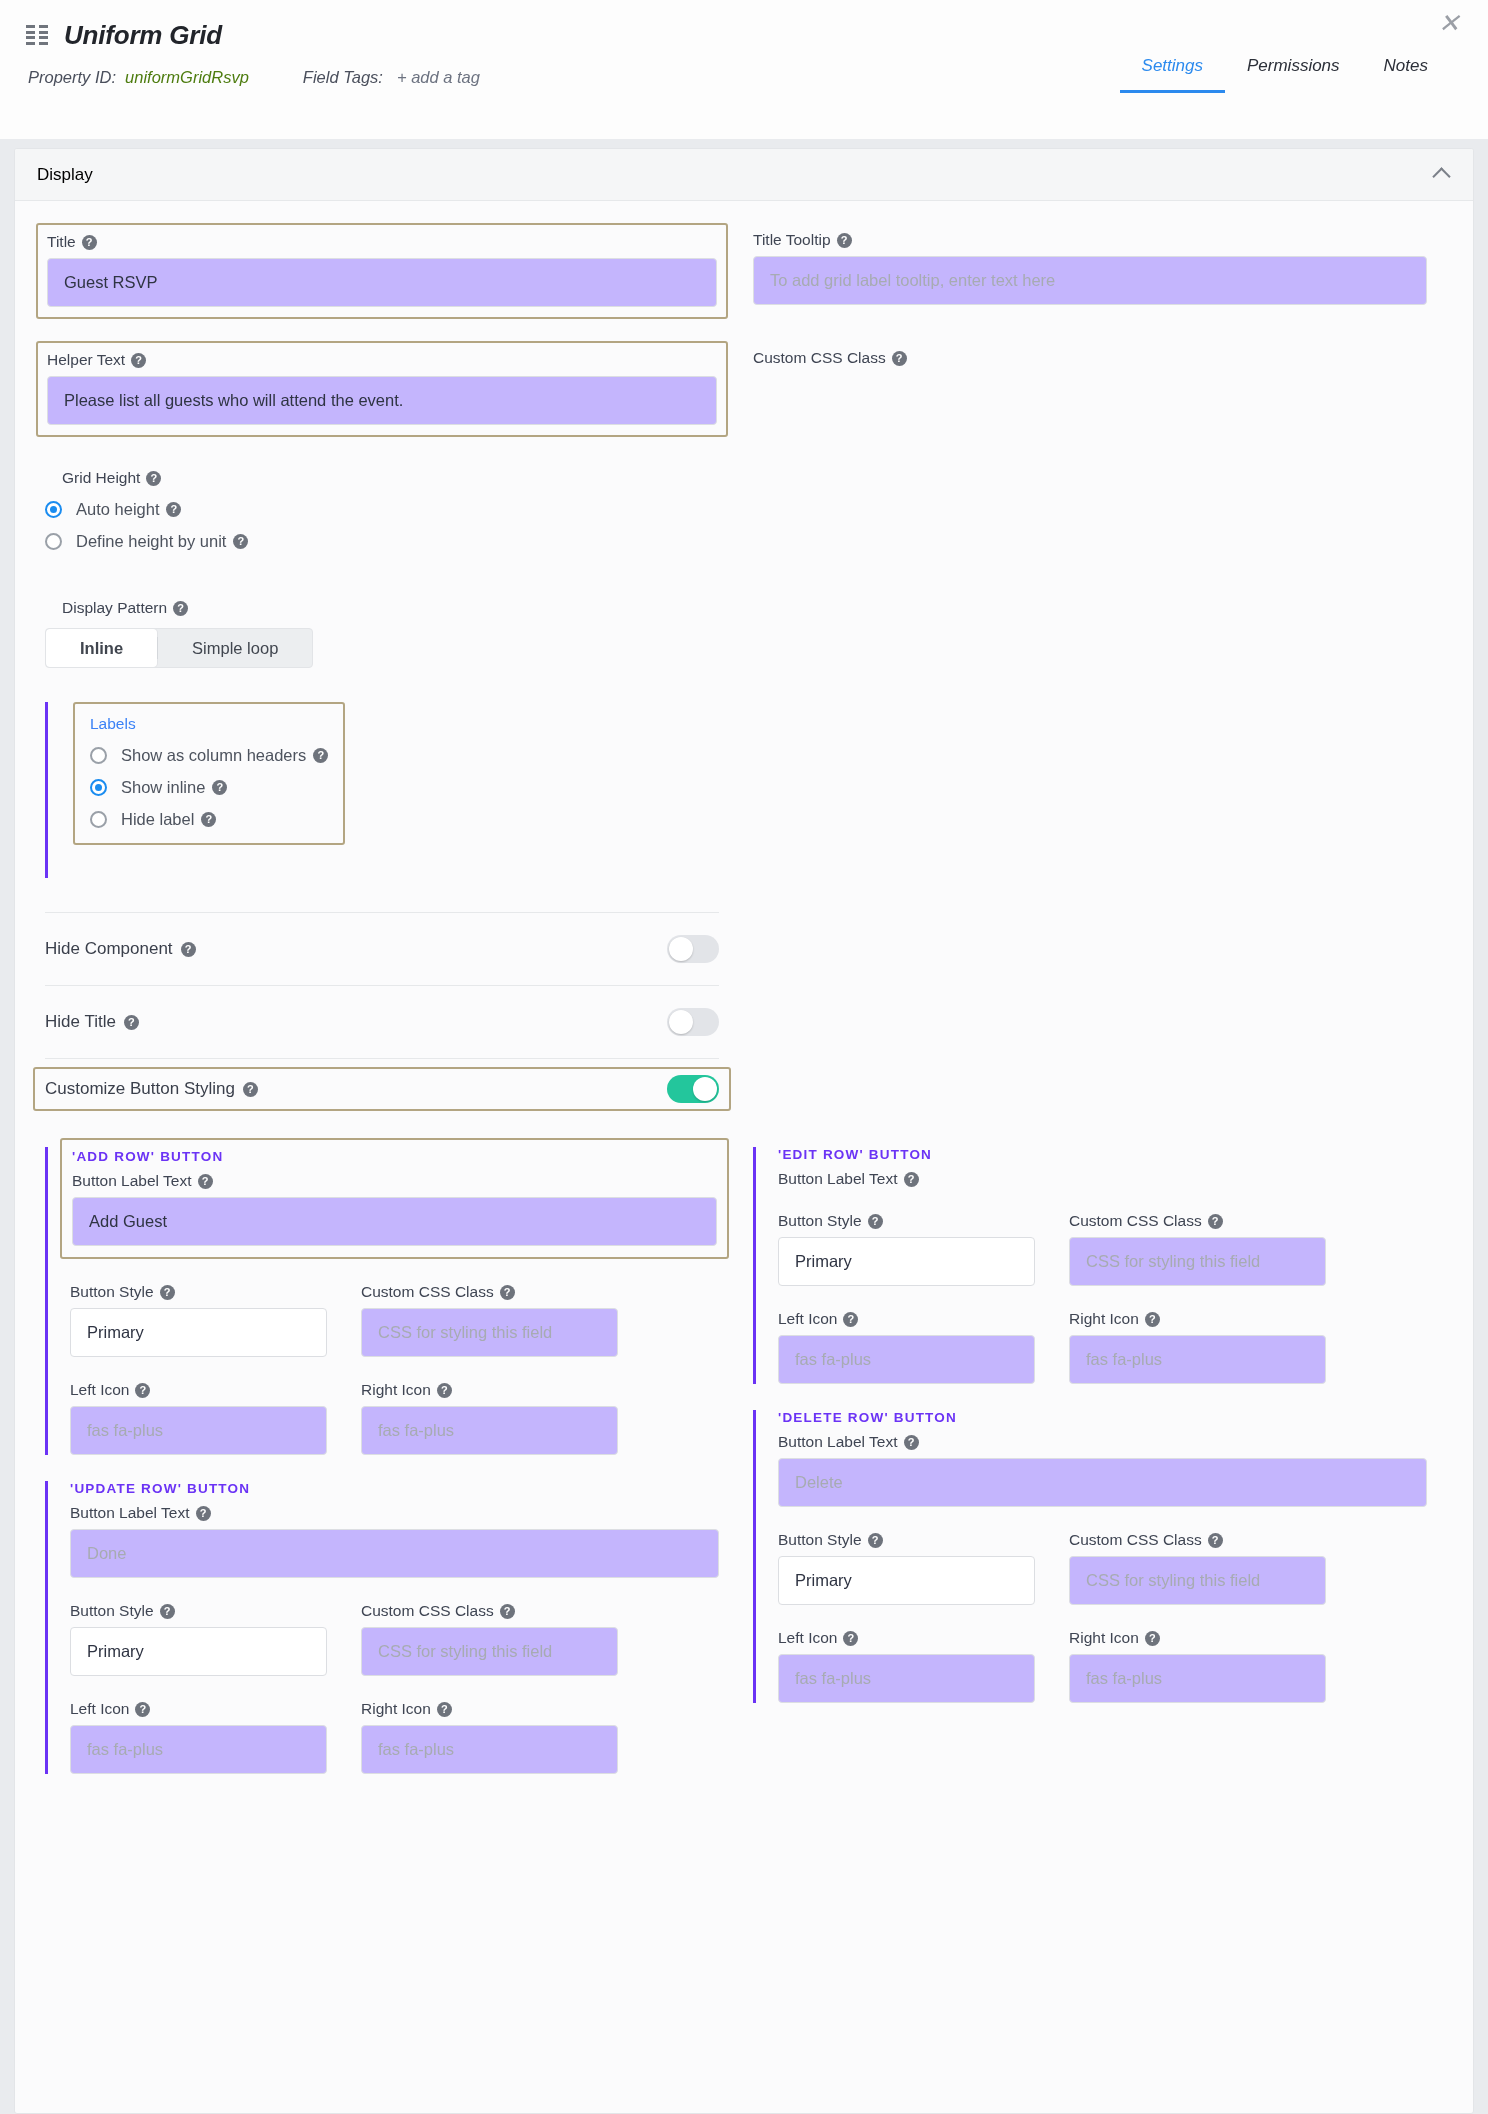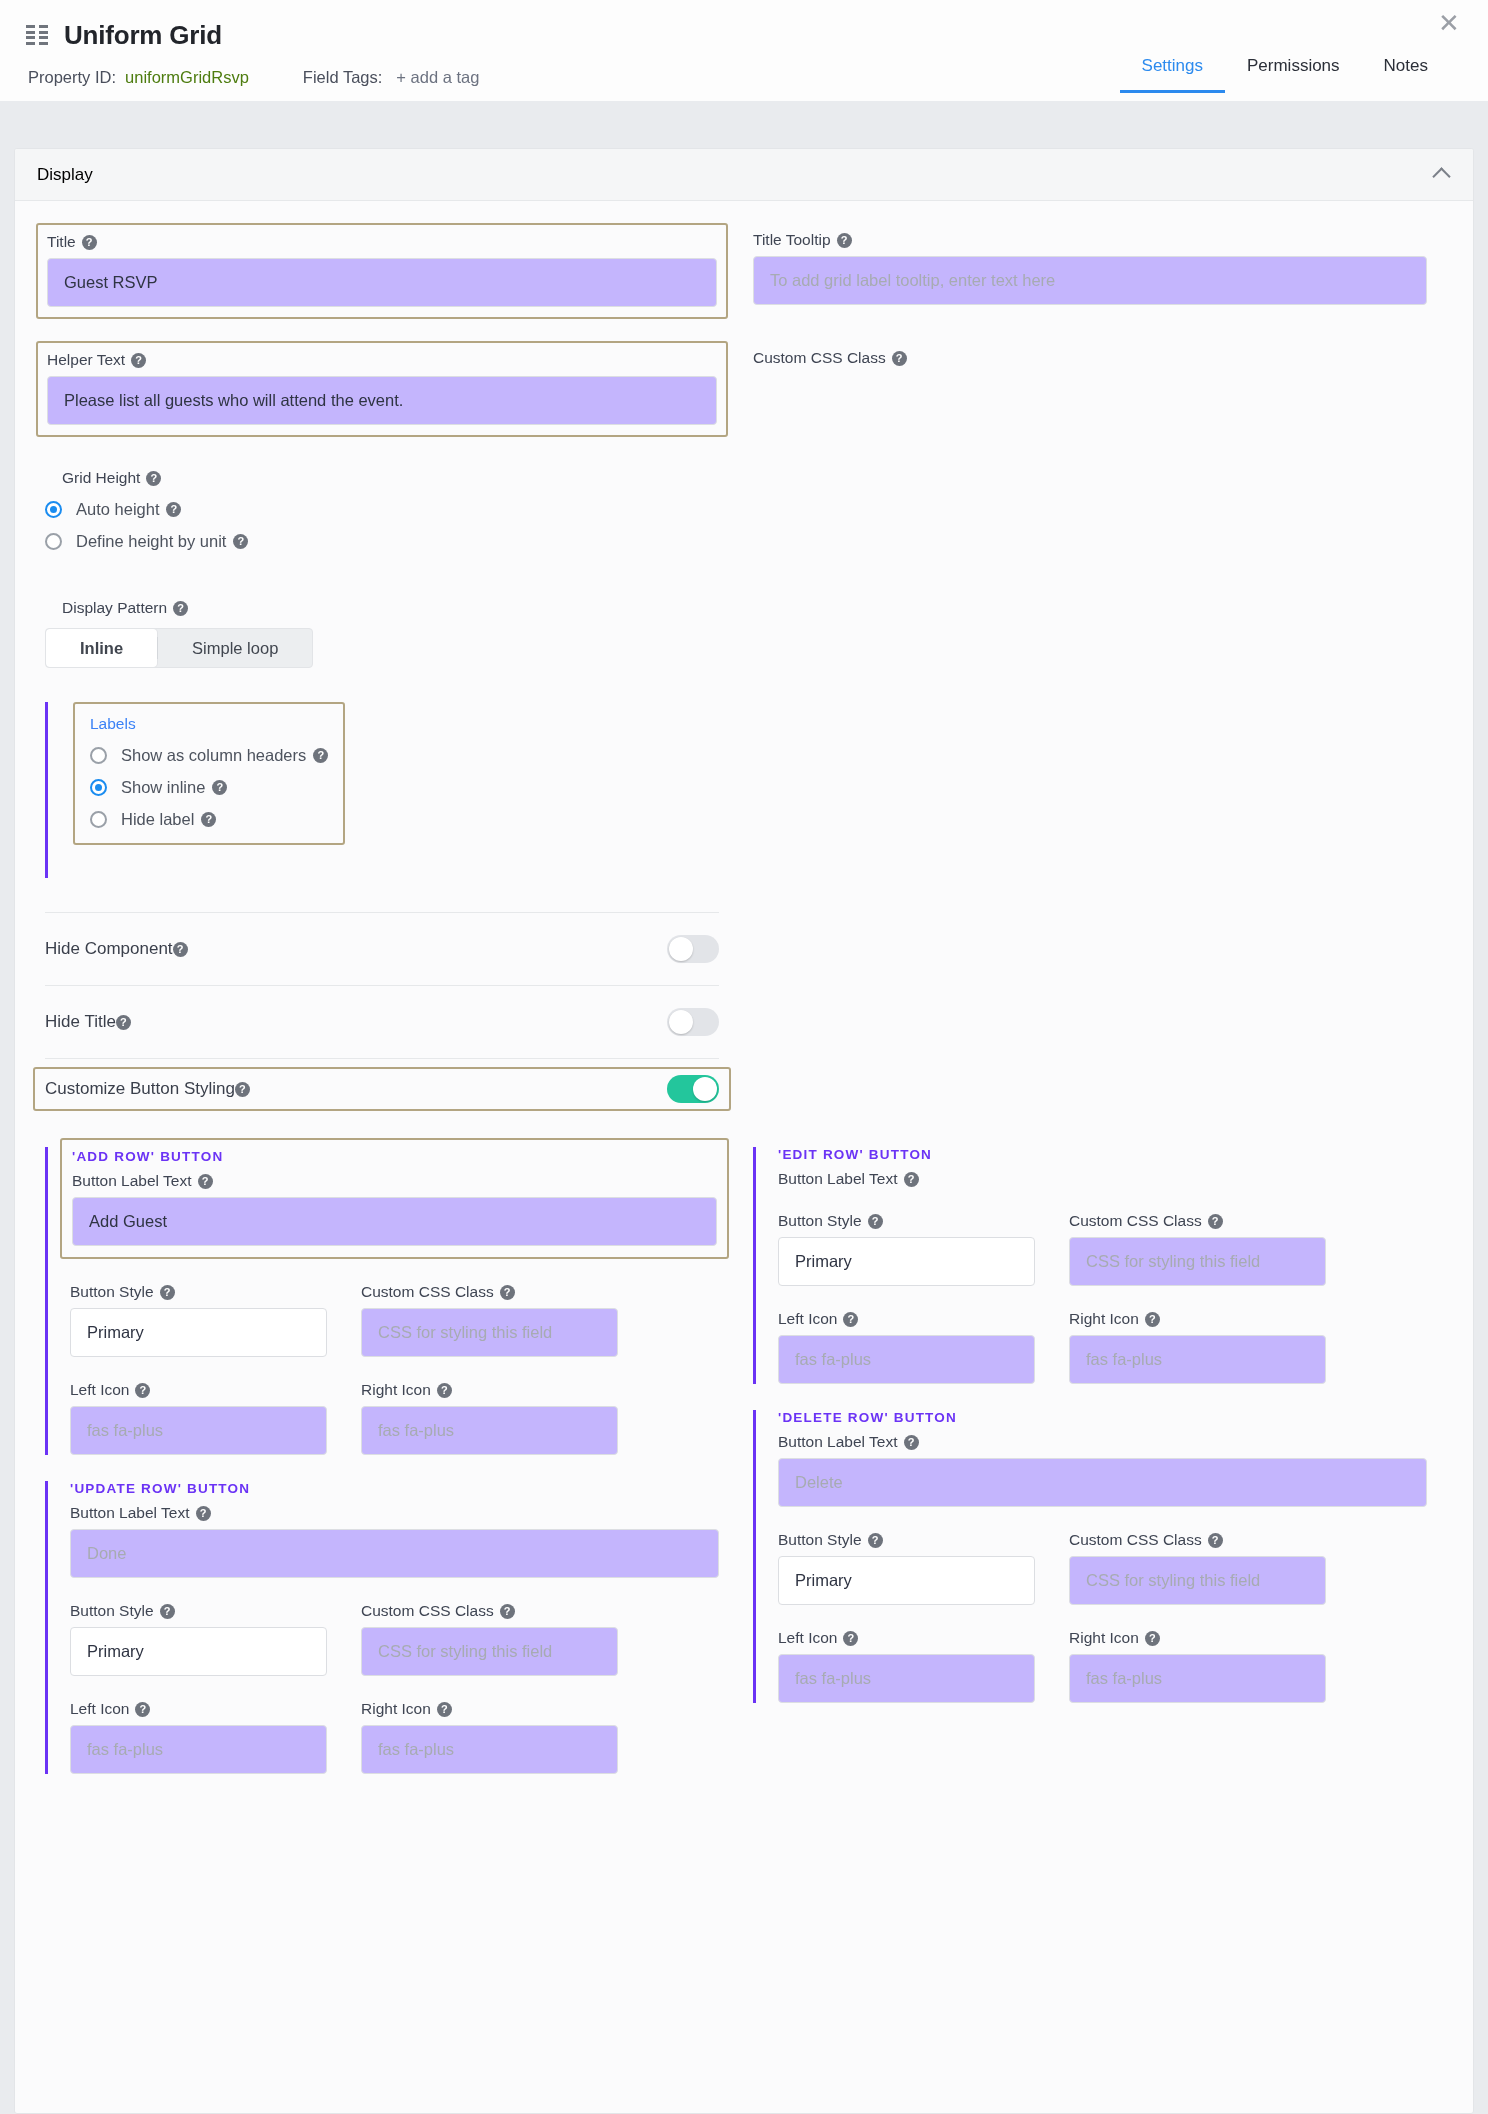--- a/index.html
+++ b/index.html
@@ -9,22 +9,23 @@
     height: 2114px;
     background: #e9ebee;
     font-family: "Liberation Sans", sans-serif;
     color: #3d4355;
     overflow: hidden;
     position: relative;
   }
 
   
   .modal-header {
-    position: absolute; left:0; top:0; width:1488px; height:101px;
+    position: absolute; left:0; top:0; width:1488px; height:139px;
     background:#fdfdfd;
+    font-style:italic;
   }
   .hdr-top { display:flex; align-items:center; padding:14px 0 0 26px; height:56px; }
   .grid-icon { width:22px; height:20px; margin-right:16px; display:flex; flex-direction:column; justify-content:space-between; }
   .grid-icon .row { display:flex; gap:4px; }
   .grid-icon .row span { display:block; height:3px; background:#70757d; }
   .grid-icon .row span.a { width:9px; }
   .grid-icon .row span.b { width:9px; }
   .hdr-title { font-size:26px; font-weight:bold; color:#22252b; letter-spacing:-0.2px; }
 
   .close-x {
@@ -137,21 +138,21 @@
     display:inline-block; min-width:244px;
   }
   .labels-box .cap { font-size:15.5px; color:#3b82f6; }
 
   
   .divider-line { height:1px; background:#e6e8ea; margin:0; }
   .tgl-row {
     display:flex; align-items:center; justify-content:space-between;
     height:72px; width:674px;
   }
-  .tgl-row .lb { font-size:17px; color:#3a3f4b; display:flex; align-items:center; }
+  .tgl-row .lb { font-size:17px; color:#3a3f4b; display:flex; align-items:center; gap:8px; }
   .toggle {
     width:52px; height:28px; border-radius:14px; background:#e2e4e8; position:relative; flex:none;
   }
   .toggle .knob {
     position:absolute; left:2px; top:2px; width:24px; height:24px; border-radius:50%;
     background:#fff; box-shadow:0 1px 2px rgba(0,0,0,.2);
   }
   .toggle.on { background:#23c69c; }
   .toggle.on .knob { left:26px; }
   .tgl-row.hl {

